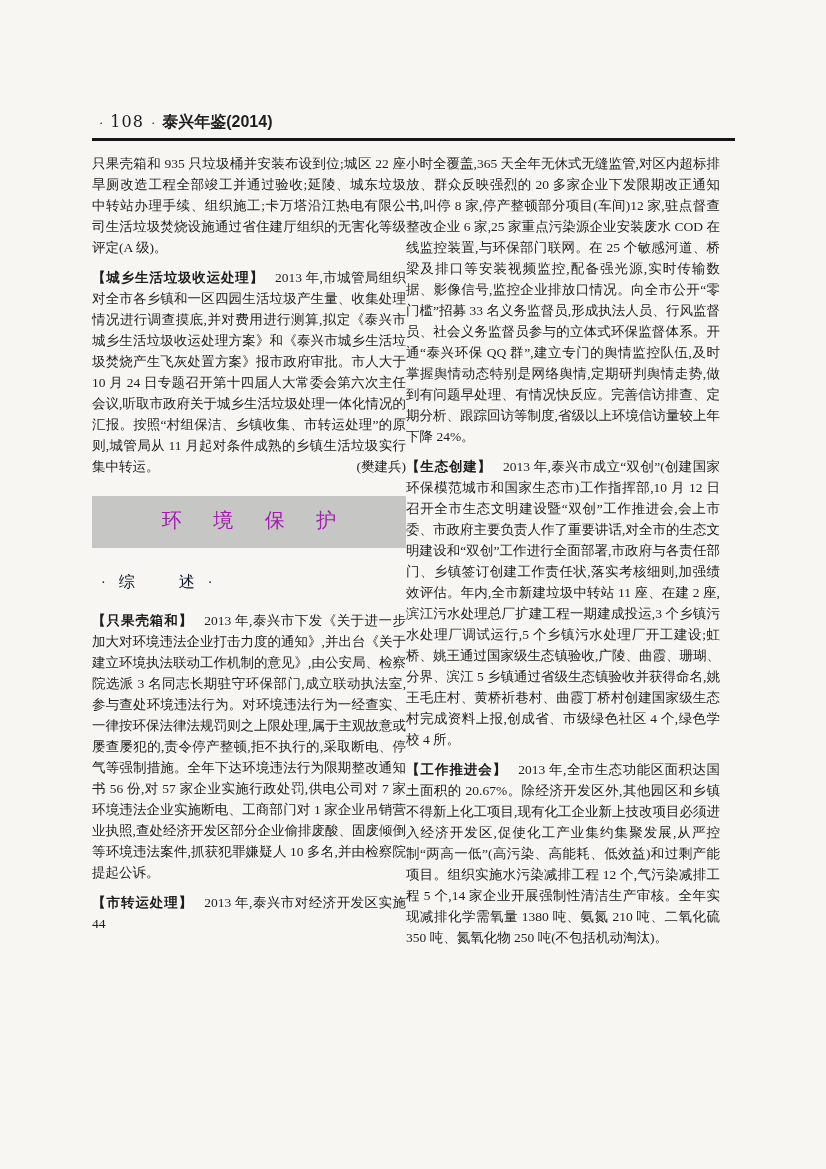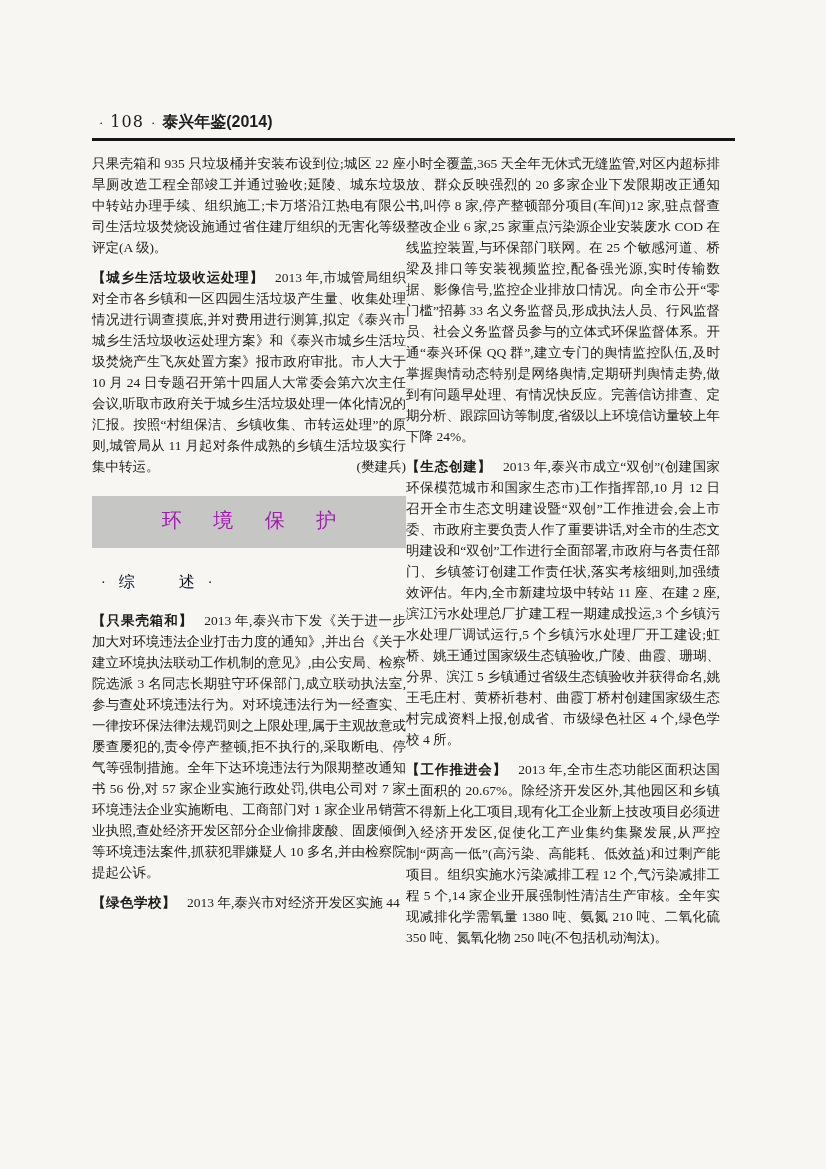--- a/index.html
+++ b/index.html
@@ -70,21 +70,21 @@
         <span class="sub-title">综 述</span>
         <span class="sub-dot">·</span>
       </div>
 
 
       <p class="para">
         <span class="entry-head">【只果壳箱和】</span><span class="entry-body">2013 年,泰兴市下发《关于进一步加大对环境违法企业打击力度的通知》,并出台《关于建立环境执法联动工作机制的意见》,由公安局、检察院选派 3 名同志长期驻守环保部门,成立联动执法室,参与查处环境违法行为。对环境违法行为一经查实、一律按环保法律法规罚则之上限处理,属于主观故意或屡查屡犯的,责令停产整顿,拒不执行的,采取断电、停气等强制措施。全年下达环境违法行为限期整改通知书 56 份,对 57 家企业实施行政处罚,供电公司对 7 家环境违法企业实施断电、工商部门对 1 家企业吊销营业执照,查处经济开发区部分企业偷排废酸、固废倾倒等环境违法案件,抓获犯罪嫌疑人 10 多名,并由检察院提起公诉。</span>
       </p>
 
       <p class="para">
-        <span class="entry-head">【绿色学校】</span><span class="entry-body">2013 年,泰兴市对经济开发区实施 44</span>
+        <span class="entry-head">【市转运处理】</span><span class="entry-body">2013 年,泰兴市对经济开发区实施 44</span>
       </p>
 
     </div>
 
     <div class="col">
 
       <p class="para">
         <span class="entry-body">小时全覆盖,365 天全年无休式无缝监管,对区内超标排放、群众反映强烈的 20 多家企业下发限期改正通知书,叫停 8 家,停产整顿部分项目(车间)12 家,驻点督查整改企业 6 家,25 家重点污染源企业安装废水 COD 在线监控装置,与环保部门联网。在 25 个敏感河道、桥梁及排口等安装视频监控,配备强光源,实时传输数据、影像信号,监控企业排放口情况。向全市公开“零门槛”招募 33 名义务监督员,形成执法人员、行风监督员、社会义务监督员参与的立体式环保监督体系。开通“泰兴环保 QQ 群”,建立专门的舆情监控队伍,及时掌握舆情动态特别是网络舆情,定期研判舆情走势,做到有问题早处理、有情况快反应。完善信访排查、定期分析、跟踪回访等制度,省级以上环境信访量较上年下降 24%。</span>
       </p>
 

